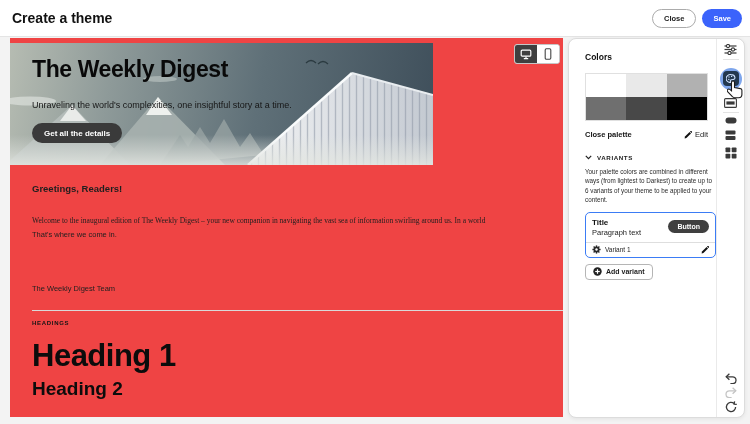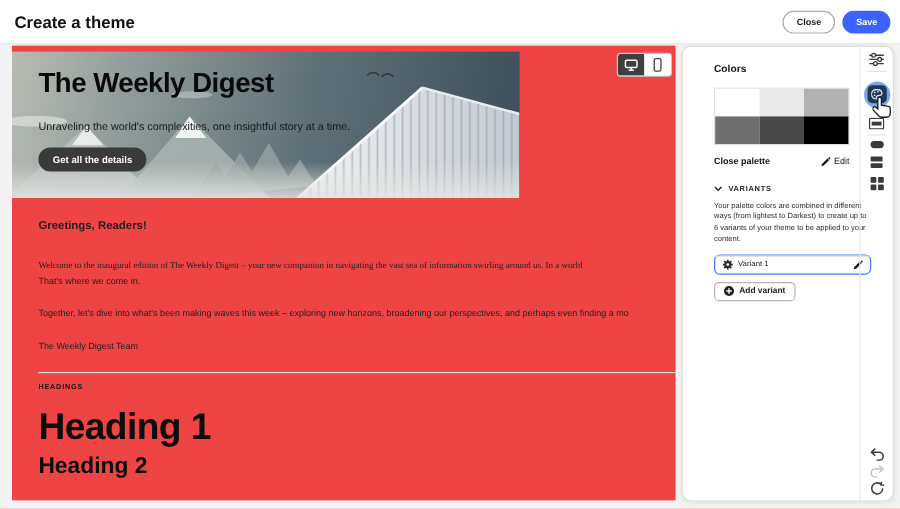--- a/index.html
+++ b/index.html
@@ -34,21 +34,21 @@
   .bodyline { font-size:7.5px; }
   .l1 { top:178px;font-family:Liberation Serif, serif; } .l2 { top:192px; } .p2 { top:218px; } .team { top:246px; }
   .rule { position:absolute; left:22px; top:272px; width:660px; border-top:1px solid #d9d9d9; }
   .eyebrow { top:282px; font-size:6px; font-weight:bold; letter-spacing:0.7px; color:#141414; }
   .h1 { top:300px; font-size:31px; line-height:36px; font-weight:bold; letter-spacing:-0.5px; color:#0c0c0c; }
   .h2 { top:340px; font-size:19px; line-height:22px; font-weight:bold; color:#0c0c0c; }
 
   
   .panel { position:absolute; left:568px; top:38px; width:177px; height:380px; background:#fff;
            border:1px solid #dcdcdc; border-radius:8px; box-shadow:0 1px 4px rgba(0,0,0,.07); display:flex; }
-  .panel-content { flex:1; padding:13px 8px 0 26px; min-width:0; }
+  .panel-content { flex:1; padding:13px 8px 0 16px; min-width:0; }
   .panel-title { font-size:8.5px; font-weight:bold; color:#111; margin-bottom:11px; }
   .palette { display:grid; grid-template-columns:1fr 1fr 1fr; grid-template-rows:23px 23px; border:1px solid #e0e0e0; margin-bottom:7px; }
   .palette-row { display:flex; align-items:center; justify-content:space-between; height:13px; }
   .palette-label { font-size:7.5px; font-weight:bold; color:#141414; }
   .edit-btn { display:flex; align-items:center; gap:3px; border:none; background:none; font-size:7.5px; color:#1a1a1a; cursor:pointer;justify-content:center; }
   .variants-hdr { margin-top:13px; display:flex; align-items:center; gap:5px; border:none; background:none; cursor:pointer; }
   .variants-label { font-size:6.2px; font-weight:bold; letter-spacing:0.6px; color:#222; }
   .variants-desc { margin-top:6px; font-size:6.3px; line-height:9.4px; color:#2b2b2b; width:131px; }
   .variant-card { margin-top:7px; width:131px; border:1.6px solid #3b7cf5; border-radius:5px; background:#fff; }
   .vc-top { display:flex; justify-content:space-between; padding:5px 6px 4px 6px; }
@@ -134,21 +134,20 @@
       <button class="seg">
         <svg width="8" height="12" viewBox="0 0 8 12">
           <rect x="1.2" y="0.8" width="5.6" height="10.4" rx="1.2" fill="none" stroke="#444" stroke-width="1.1"></rect>
         </svg>
       </button>
     </div>
 
     <div class="copy greeting">Greetings, Readers!</div>
     <div class="copy bodyline l1">Welcome to the inaugural edition of The Weekly Digest – your new companion in navigating the vast sea of information swirling around us. In a world</div>
     <div class="copy bodyline l2">That's where we come in.</div>
-    <div class="copy bodyline p2">Together, let's dive into what's been making waves this week – exploring new horizons, broadening our perspectives, and perhaps even finding a mo</div>
     <div class="copy bodyline team">The Weekly Digest Team</div>
     <div class="rule"></div>
     <div class="copy eyebrow">HEADINGS</div>
     <div class="copy h1">Heading 1</div>
     <div class="copy h2">Heading 2</div>
   </section>
 
   <aside class="panel">
     <div class="panel-content">
       <div class="panel-title">Colors</div>
@@ -176,20 +175,27 @@
       <button class="variants-hdr">
         <svg width="7" height="5" viewBox="0 0 7 5">
           <polyline points="0.8,0.8 3.5,3.6 6.2,0.8" fill="none" stroke="#222" stroke-width="1.2"></polyline>
         </svg>
         <span class="variants-label">VARIANTS</span>
       </button>
 
       <p class="variants-desc">Your palette colors are combined in different ways (from lightest to Darkest) to create up to 6 variants of your theme to be applied to your content.</p>
 
       <div class="variant-card" style="border-color: rgb(59, 124, 245);">
+        <div class="vc-top">
+          <div>
+            <div class="vc-title">Title</div>
+            <div class="vc-para">Paragraph text</div>
+          </div>
+          <span class="vc-btn">Button</span>
+        </div>
         <div class="vc-row">
           <svg width="9" height="9" viewBox="0 0 9 9">
             <g stroke="#2a2a2a" stroke-width="1.4">
               <line x1="4.5" y1="0.4" x2="4.5" y2="8.6"></line>
                 <line x1="0.4" y1="4.5" x2="8.6" y2="4.5"></line>
               <line x1="1.6" y1="1.6" x2="7.4" y2="7.4"></line>
                 <line x1="7.4" y1="1.6" x2="1.6" y2="7.4"></line>
             </g>
             <circle cx="4.5" cy="4.5" r="3" fill="#2a2a2a"></circle>
             <circle cx="4.5" cy="4.5" r="1.2" fill="#fff"></circle>

